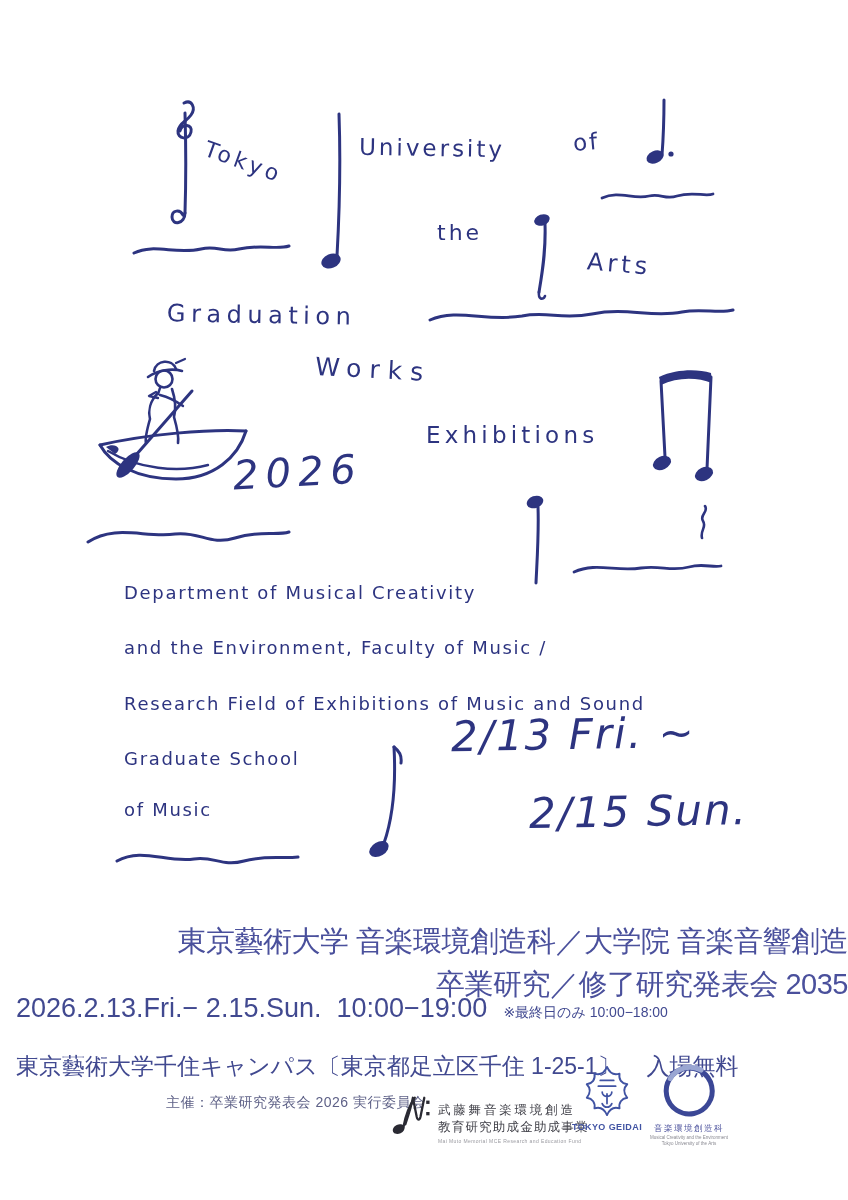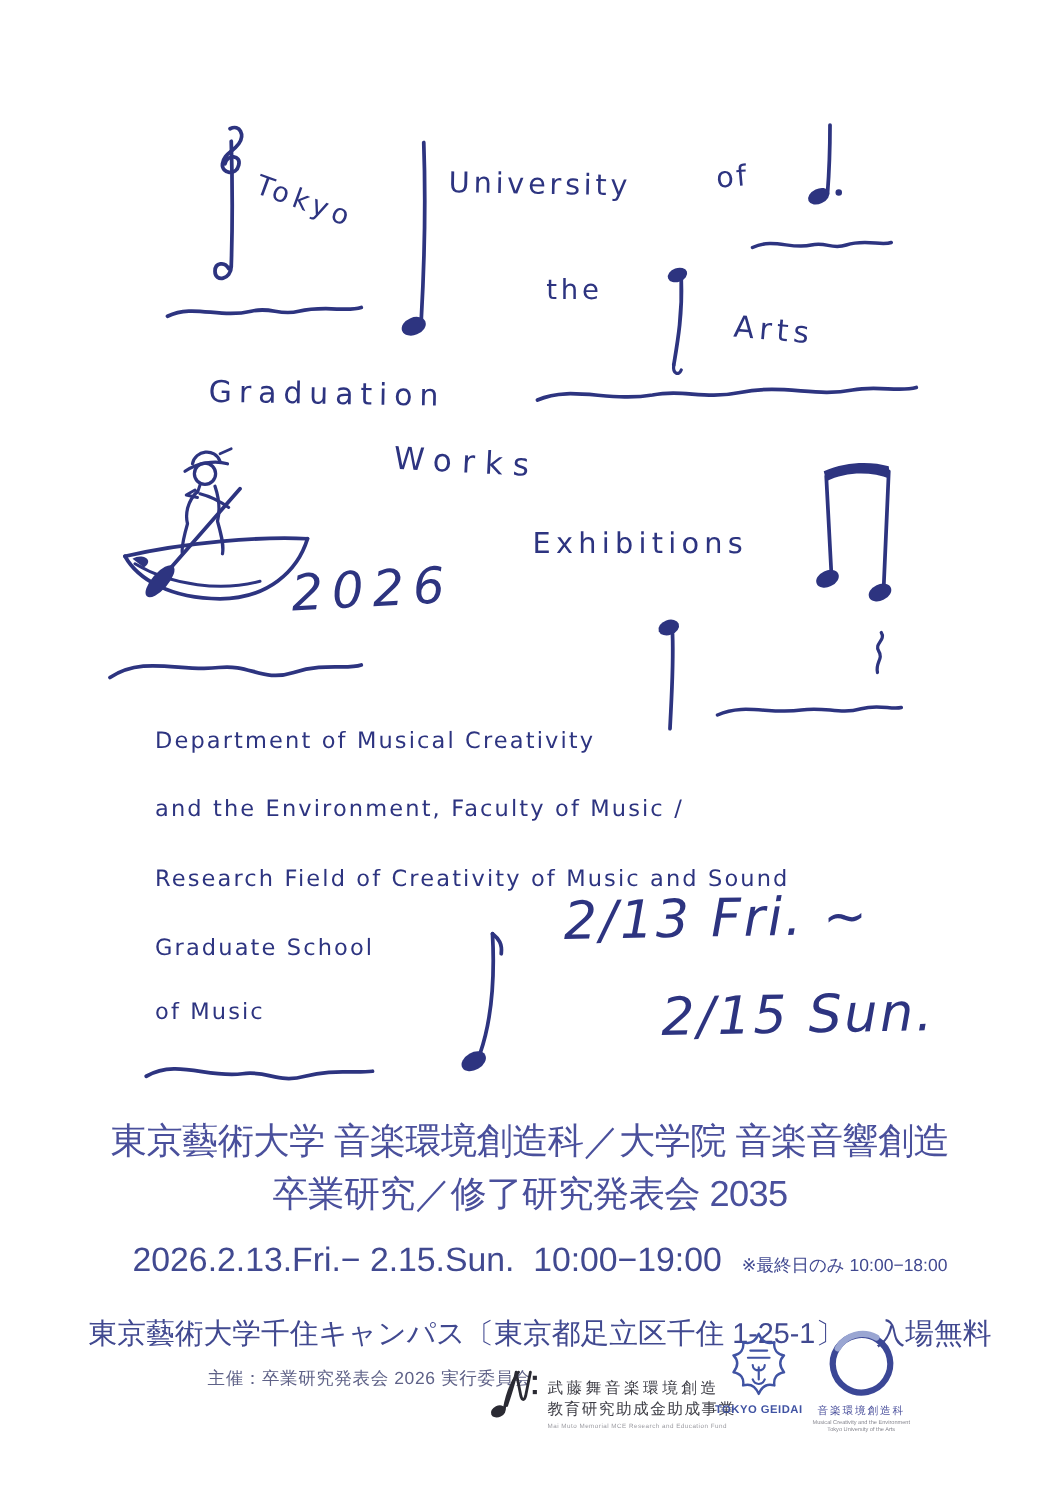--- a/index.html
+++ b/index.html
@@ -11,25 +11,25 @@
   .abs{position:absolute;}
   svg{overflow:visible;display:block;}
   .hw{
     position:absolute;color:var(--ink,#2d3480);
     font-family:"DejaVu Sans",sans-serif;white-space:nowrap;line-height:1;
   }
   .hw-i{font-style:italic;}
   .ink-stroke{stroke:var(--ink,#2d3480);fill:none;stroke-linecap:round;stroke-linejoin:round;}
   .ink-fill{fill:var(--ink,#2d3480);stroke:none;}
   .jp-center{
-    position:absolute;left:0;right:0;text-align:center;
-    color:var(--jp,#4a509c);white-space:nowrap;line-height:1.15;
+    position:absolute;left:0;right:0;text-align:right;
+    color:var(--jp,#4a509c);white-space:nowrap;line-height:1.15;margin-top:28px;
   }
   .sched-row{
-    position:absolute;left:16px;right:0;display:flex;justify-content:center;
+    position:absolute;left:16px;right:0;display:flex;
     align-items:baseline;color:var(--schedule,#414990);white-space:pre;
   }
   .credits{
     position:absolute;color:var(--credit,#5e6187);font-size:14px;
     line-height:1.55;white-space:nowrap;letter-spacing:0.5px;margin-left:40px;
   }
   .muto{position:absolute;display:flex;align-items:flex-start;}
   .muto-text{margin-left:8px;color:#3e3e46;white-space:nowrap;margin-top:14px;}
   .muto-l1{font-size:12.5px;letter-spacing:2.8px;line-height:1.35;}
   .muto-l2{font-size:12.5px;letter-spacing:1.2px;line-height:1.35;}
@@ -137,21 +137,21 @@
   <svg class="abs" style="left:694px;top:502px;" width="20" height="46" viewBox="0 0 20 46">
     <path class="ink-stroke" stroke-width="2.6" d="M11 4 C15 10 5 13 9 19 C13 25 6 28 8 36"></path>
   </svg>
 
   <svg class="abs" style="left:571px;top:552px;" width="154" height="32" viewBox="0 0 154 32">
     <path class="ink-stroke" stroke-width="2.8" d="M3 20 C25 10 45 20 70 16 C90 13 100 20 118 15 C132 11 142 16 150 14"></path>
   </svg>
 
   <div class="hw" style="left:124px;top:639px;font-size:18px;letter-spacing:1.7px;">and the Environment, Faculty of Music /</div>
   <div class="hw" style="left:124px;top:584px;font-size:18px;letter-spacing:1.7px;">Department of Musical Creativity</div>
-  <div class="hw" style="left:124px;top:695px;font-size:18px;letter-spacing:1.7px;">Research Field of Creativity of Music and Sound</div>
+  <div class="hw" style="left:124px;top:695px;font-size:18px;letter-spacing:1.7px;">Research Field of Exhibitions of Music and Sound</div>
   <div class="hw" style="left:124px;top:750px;font-size:18px;letter-spacing:1.7px;">Graduate School</div>
   <div class="hw" style="left:124px;top:801px;font-size:18px;letter-spacing:1.7px;">of Music</div>
 
   <svg class="abs" style="left:114px;top:839px;" width="188" height="36" viewBox="0 0 188 36">
     <path class="ink-stroke" stroke-width="3" d="M3 22 C28 8 52 24 80 20 C100 17 108 28 130 22 C152 16 168 20 184 18"></path>
   </svg>
 
   <svg class="abs" style="left:369px;top:739px;" width="36" height="124" viewBox="0 0 36 124">
     <path class="ink-stroke" stroke-width="3" d="M25 8 C27 45 24 78 15 104"></path>
     <path class="ink-stroke" stroke-width="3" d="M25 8 C30 12 33 16 32 24"></path>

